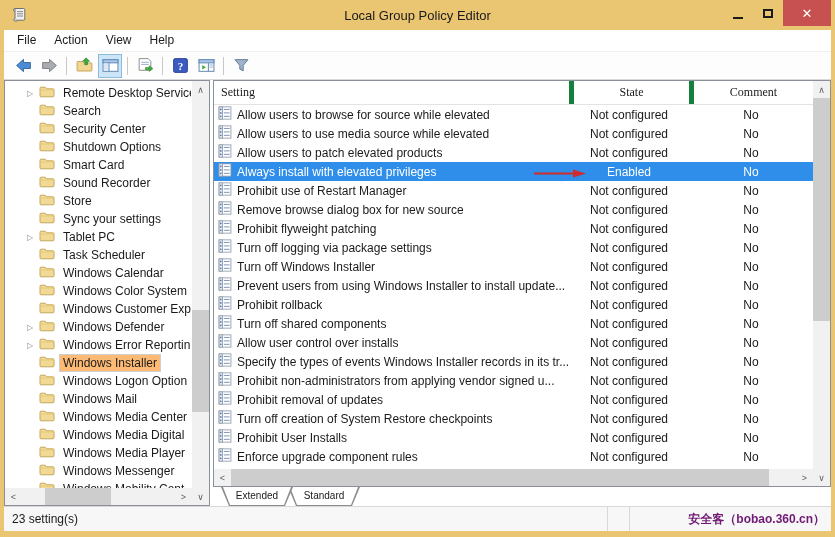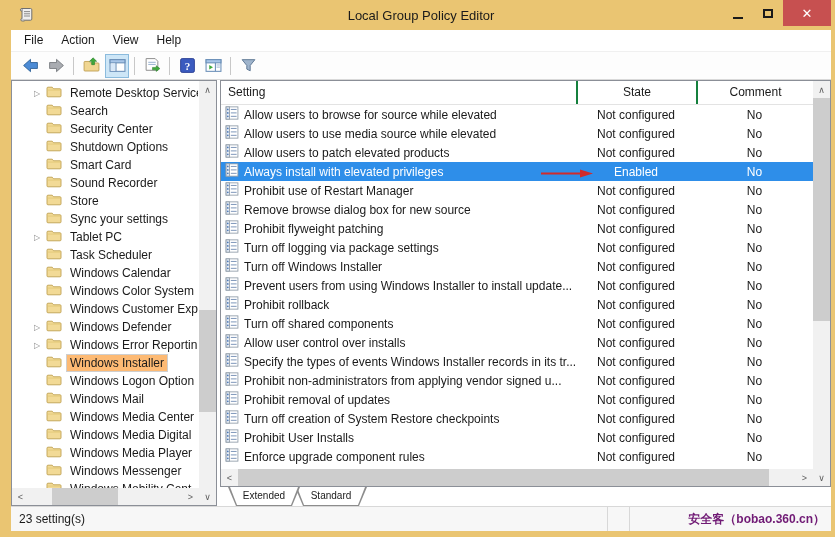--- a/index.html
+++ b/index.html
@@ -1,17 +1,17 @@
 <!DOCTYPE html>
 <html><head>
 <meta charset="utf-8">
 <style>
   * { margin:0; padding:0; box-sizing:border-box; }
   html,body { width:835px; height:537px; font-family:"Liberation Sans","DejaVu Sans",sans-serif; }
-  .window { width:835px; height:537px; background:#EAC572; padding:0 4px 6px 11px; display:flex; flex-direction:column; }
+  .window { width:835px; height:537px; background:#EAC572; padding:0 4px 6px 4px; display:flex; flex-direction:column; }
 
   
   .titlebar { height:30px; flex:0 0 30px; display:flex; align-items:center; position:relative; }
   .titlebar .app-icon { position:absolute; left:6px; top:6px; width:18px; height:18px; }
   .title-text { flex:1; text-align:center; font-size:13px; color:#1A1A1A; }
   .win-buttons { position:absolute; right:0; top:0; display:flex; height:26px; }
   .win-btn { width:30px; height:26px; display:flex; align-items:center; justify-content:center; cursor:default; }
   .btn-min .glyph { width:10px; height:2px; background:#1A1A1A; margin-top:10px; }
   .btn-max .glyph { width:10px; height:9px; border:2px solid #1A1A1A; }
   .btn-close { width:48px; background:#C75050; color:#FFF; font-size:13px; font-weight:bold; }
@@ -36,23 +36,23 @@
   .tree-item .label-box { padding:1px 3px; border:1px solid transparent; overflow:hidden; }
   .tree-item.selected .label-box { background:#fdba74; border:1px solid #CFCFCF; }
   .tree-folder { flex:0 0 16px; margin-right:4px; }
 
   .gap { flex:0 0 3px; background:#FFF; }
   .right-col { flex:1 1 auto; display:flex; flex-direction:column; overflow:hidden; }
   .list-pane { flex:1 1 auto; display:flex; overflow:hidden; }
   .list-left { flex:1 1 auto; display:flex; flex-direction:column; overflow:hidden; }
 
   .list-header { flex:0 0 23px; display:grid; grid-template-columns:355px 120px 1fr; border-bottom:1px solid #E3E3E3; font-size:12px; color:#1A1A1A; align-items:center; }
-  .hdr-cell { height:23px; line-height:23px; }
+  .hdr-cell { height:23px; line-height:23px;font-family:Liberation Serif, serif; }
   .hdr-setting { padding-left:7px; }
-  .hdr-state, .hdr-comment { text-align:center; border-left:2px solid #15803d; }
+  .hdr-state, .hdr-comment { text-align:center; border-left:5px solid #15803d; }
 
   .list-rows { flex:1 1 auto; overflow:hidden; }
   .list-row { height:19px; display:grid; grid-template-columns:355px 120px 1fr; align-items:center; font-size:12px; color:#1A1A1A; position:relative; }
   .cell-setting { display:flex; align-items:center; padding-left:4px; overflow:hidden; white-space:nowrap; }
   .row-icon { flex:0 0 14px; margin-right:5px; }
   .cell-state, .cell-comment { text-align:center; overflow:hidden; white-space:nowrap; }
   .list-row.selected { background:#2E8EE9; color:#FFF; }
   .red-arrow { position:absolute; left:320px; top:5px; width:52px; height:9px; }
 
   

